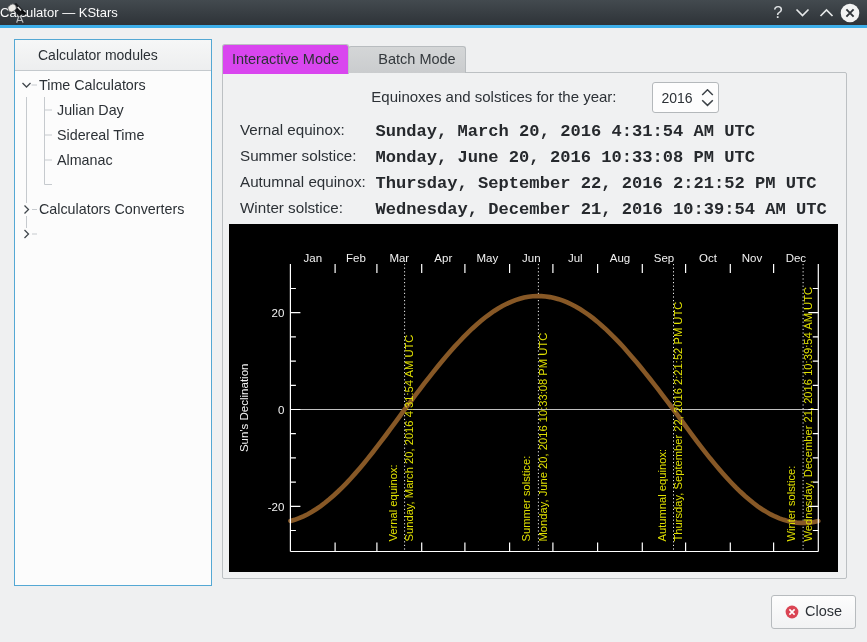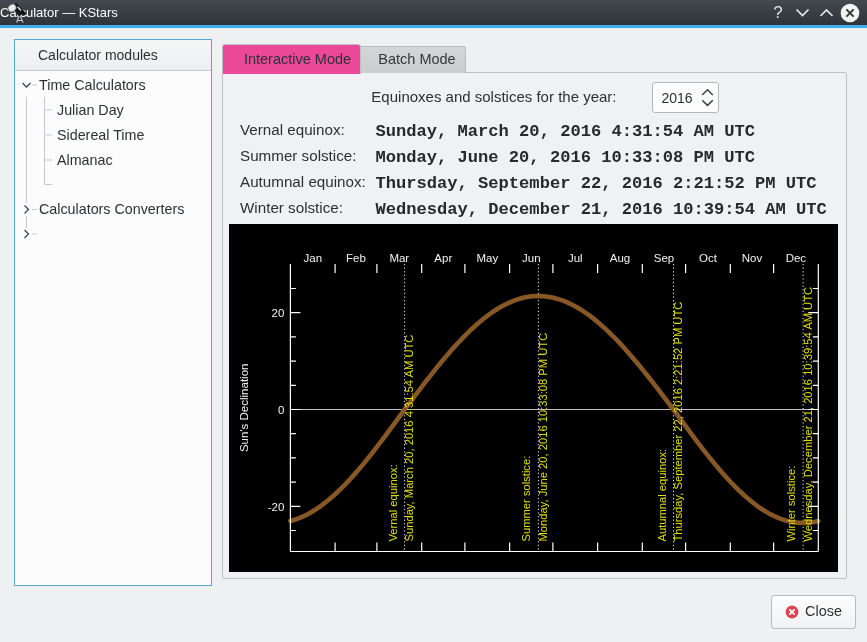--- a/index.html
+++ b/index.html
@@ -13,21 +13,21 @@
 
 #panel{left:14px;top:39px;width:196px;height:545px;background:#fcfcfc;border:1px solid #54a8d4;}
 #panelhead{left:0;top:0;width:196px;height:30px;background:linear-gradient(180deg,#f6f7f7,#edeeef);border-bottom:1px solid #c4c9cd;}
 #panelhead span{position:absolute;left:9px;top:7px;font-size:14px;color:#2b3035;margin-left:14px;}
 .trow{left:1px;width:194px;height:25px;font-size:14.3px;color:#2c3136;}
 .trow span{position:absolute;top:4px;}
 #selrow{left:40px;top:0;width:156px;height:25px;background:#3daee9;}
 #selrow span{color:#fdfdfd;position:absolute;left:3px;top:4px;font-size:14.3px;}
 
 #pane{left:222px;top:72px;width:623px;height:505px;background:#f0f1f2;border:1px solid #bcc0c3;border-radius:2px;}
-#tab1{left:222px;top:44px;width:125px;height:29px;background:#ec4899;border:1px solid #bcc0c3;border-bottom:none;border-radius:3px 3px 0 0;z-index:3;padding-left:12px;}
+#tab1{left:222px;top:44px;width:125px;height:29px;background:#d946ef;border:1px solid #bcc0c3;border-bottom:none;border-radius:3px 3px 0 0;z-index:3;}
 #tab1 span{display:block;text-align:center;font-size:14.5px;color:#2c3136;margin-top:6px;}
 #tab2{left:348px;top:46px;width:96px;height:26px;background:linear-gradient(180deg,#d4d6d7,#caccce);border:1px solid #b8bcbf;border-bottom:none;border-radius:3px 3px 0 0;padding-left:20px;}
 #tab2 span{display:block;text-align:center;font-size:14.5px;color:#33383c;margin-top:4px;}
 
 #yearlab{font-size:15px;color:#2c3136;right:250.5px;top:88px;}
 #spin{left:652px;top:82px;width:65px;height:29px;background:#fdfdfd;border:1px solid #b4b8bb;border-radius:3px;}
 #spin .v{position:absolute;left:8.5px;top:7px;font-size:14px;color:#2c3136;}
 .lab{left:240px;font-size:15.2px;color:#2c3136;}
 .val{left:375.5px;font-family:"Liberation Mono",monospace;font-weight:bold;font-size:17.1px;color:#26292d;}
 

